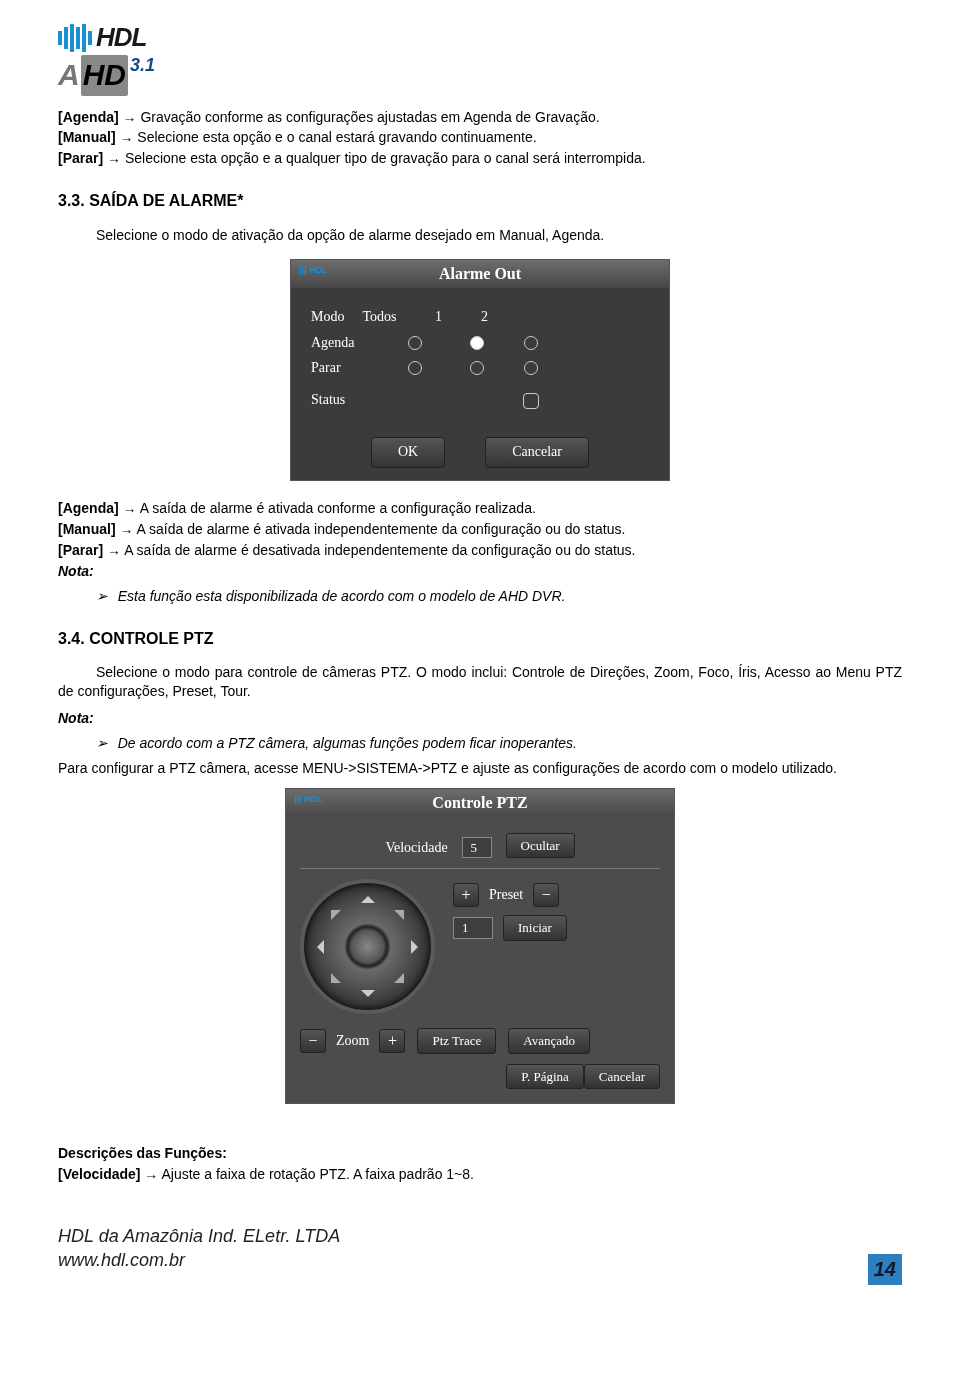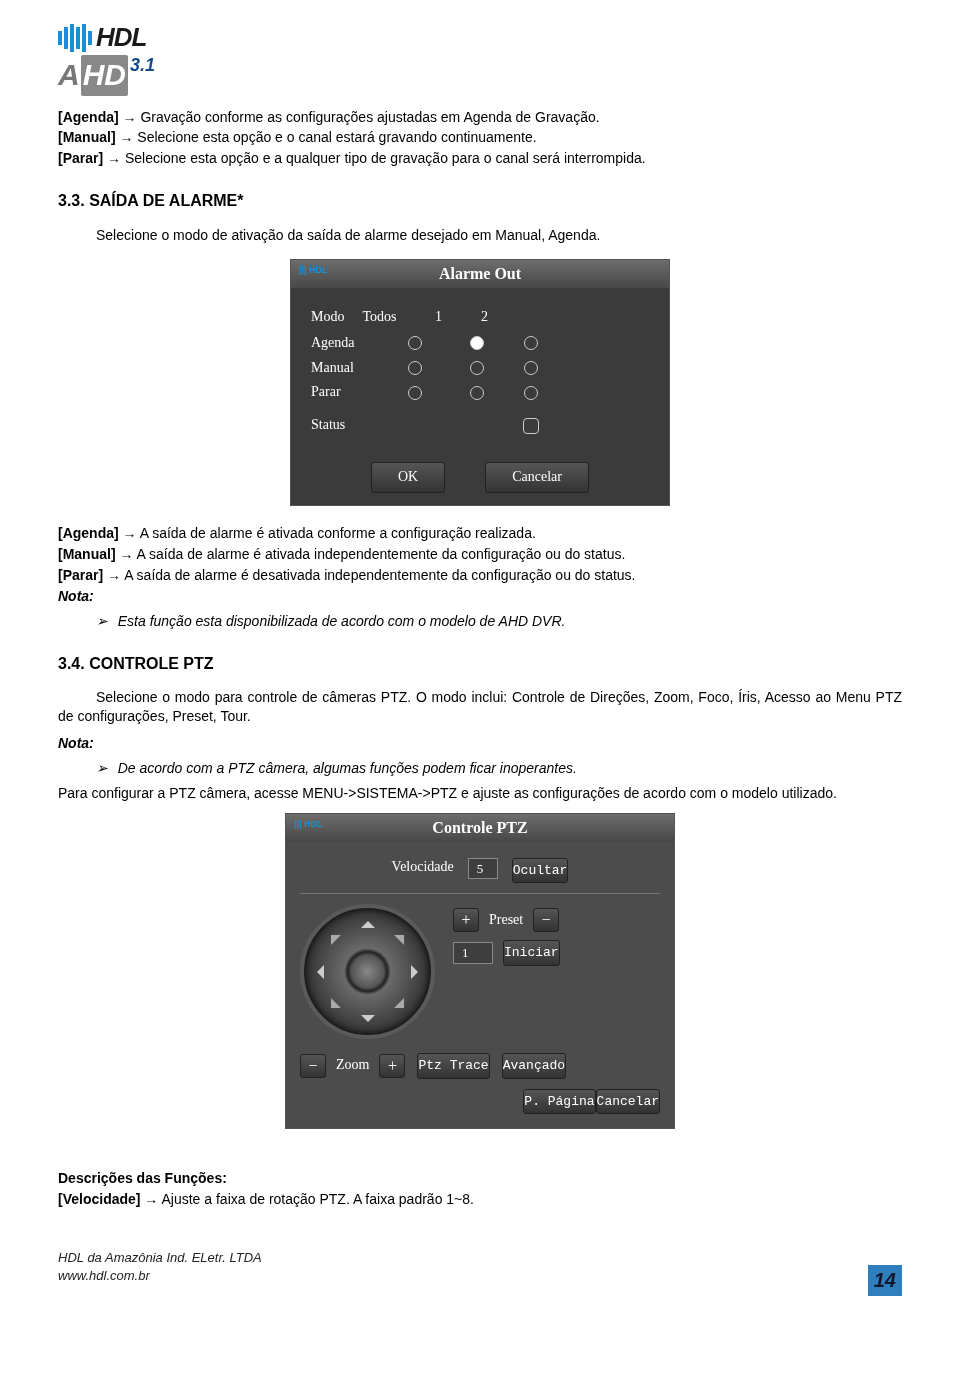--- a/index.html
+++ b/index.html
@@ -13,66 +13,66 @@
     padding: 20px 58px 30px 58px;
     position: relative;
   }
   .header-row { display: flex; justify-content: space-between; align-items: flex-start; margin-bottom: 12px; flex-direction: column; }
   .logo-hdl { display: flex; align-items: center; gap: 4px; }
   .logo-hdl .bars { display: flex; gap: 2px; align-items: center; }
   .logo-hdl .bars span { width: 4px; background: #1a8fd4; display: inline-block; }
   .logo-hdl .txt { font-weight: 900; font-style: italic; font-size: 26px; color: #1a1a1a; letter-spacing: -1px; }
   .logo-ahd { font-weight: 900; font-style: italic; font-size: 30px; color: #888; display: flex; align-items: flex-start; }
   .logo-ahd .a { color: #777; }
-  .logo-ahd .hd { background:#888; color:#ffffff; padding:0 2px; border-radius:2px; margin-left:1px; }
+  .logo-ahd .hd { background:#888; color:#000000; padding:0 2px; border-radius:2px; margin-left:1px; }
   .logo-ahd .v { color: #164b8b; font-size: 18px; margin-left: 2px; margin-top: -2px; }
   .para { margin: 2px 0 2px 0; text-align: justify; }
   .bold { font-weight: bold; }
   .h2 { font-weight: bold; font-size: 16px; margin: 22px 0 14px 0; }
   .indent { margin-left: 38px; text-align: justify; }
   .nota { font-weight: bold; font-style: italic; }
   .bullet-item { display: flex; gap: 10px; margin: 6px 0 6px 38px; font-style: italic; }
   .bullet-item .arrow { color:#000; }
   .page-num { position: absolute; right: 58px; bottom: 18px; background: #2f7fbf; color: #0f172a; font-weight: bold; font-style: italic; font-size: 20px; padding: 2px 6px; }
-  .footer { font-style: italic; font-size: 13px; color: #222; margin-top: 40px; }
+  .footer { font-style: italic; font-size: 18px; color: #222; margin-top: 40px; }
   
   .shot1 { width: 380px; margin: 14px auto 18px auto; background: #3b3b3b; border: 1px solid #555; font-family: "Times New Roman", serif; color: #fff; }
   .shot-hdr { background: linear-gradient(#6d6d6d,#474747); height: 28px; display:flex; align-items:center; justify-content:center; color:#fff; font-weight:bold; font-size:16px; position:relative; }
   .shot-hdr-tabs { position:absolute; left:8px; top:4px; display:flex; gap:4px; align-items:center; }
   .shot-hdr-tabs .mini-logo { font-size:9px; color:#1a8fd4; font-weight:bold; font-family:Arial; }
   .shot-body { padding: 18px 20px 10px 20px; font-size: 14px; }
   .shot-row { display:flex; align-items:center; gap:26px; padding:3px 0; }
   .shot-row .lbl { width:56px; }
   .shot-col-hdr { display:flex; gap:18px; padding:2px 0 4px 0; }
   .radio { width:14px; height:14px; border:1.5px solid #ccc; border-radius:50%; display:inline-block; }
   .radio.filled { background:#fff; }
   .checkbox { width:16px; height:16px; border:1.5px solid #ccc; border-radius:4px; display:inline-block; }
   .shot-btns { display:flex; justify-content:center; gap:40px; padding:14px 0 12px 0; }
   .shot-btn { background: linear-gradient(#555,#343434); border:1px solid #222; color:#fff; padding:5px 26px; border-radius:3px; font-size:14px; font-family:"Times New Roman",serif; }
   
   .shot2 { width: 390px; margin: 10px auto 40px auto; background: #4c4c4c; border:1px solid #555; color:#fff; font-family:"Times New Roman",serif; }
   .shot2-body { padding: 16px 14px 14px 14px; font-size:14px; }
-  .row-top { display:flex; align-items:flex-start; justify-content:center; gap:14px; margin-bottom:10px; }
+  .row-top { display:flex; align-items:flex-end; justify-content:center; gap:14px; margin-bottom:10px; }
   .val-box { border:1px solid #888; background:#3e3e3e; padding:1px 8px; min-width:30px; text-align:left; font-size:13px; }
   .shot2 hr { border:none; border-top:1px solid #777; margin:8px 0; }
   .ptz-area { display:flex; gap:18px; align-items:flex-start; margin-top:10px; }
   .wheel { width:135px; height:135px; border-radius:50%; background: radial-gradient(circle at 50% 50%, #888 0%, #555 18%, #222 22%, #6a6a6a 26%, #333 70%, #111 100%); position:relative; border:4px solid #5a5a5a; box-shadow: inset 0 0 8px #000; }
   .wheel .tri { position:absolute; width:0;height:0; border:7px solid transparent; }
   .wheel .up { border-bottom-color:#ccc; top:6px; left:calc(50% - 7px); }
   .wheel .down { border-top-color:#ccc; bottom:6px; left:calc(50% - 7px); }
   .wheel .left { border-right-color:#ccc; left:6px; top:calc(50% - 7px); }
   .wheel .right { border-left-color:#ccc; right:6px; top:calc(50% - 7px); }
   .wheel .ul { border-bottom-color:#aaa; top:20px; left:20px; transform:rotate(-45deg); }
   .wheel .ur { border-bottom-color:#aaa; top:20px; right:20px; transform:rotate(45deg); }
   .wheel .dl { border-top-color:#aaa; bottom:20px; left:20px; transform:rotate(45deg); }
   .wheel .dr { border-top-color:#aaa; bottom:20px; right:20px; transform:rotate(-45deg); }
   .ptz-right { display:flex; flex-direction:column; gap:8px; padding-top:4px; }
   .ptz-right .r1 { display:flex; align-items:center; gap:10px; }
   .pm-btn { width:26px; height:24px; background:linear-gradient(#555,#333); border:1px solid #222; border-radius:3px; color:#fff; display:flex; align-items:center; justify-content:center; font-size:16px; }
-  .sb { background:linear-gradient(#555,#333); border:1px solid #222; border-radius:3px; color:#fff; padding:3px 0; font-size:13px;font-family:Liberation Mono, monospace; }
+  .sb { background:linear-gradient(#555,#333); border:1px solid #222; border-radius:3px; color:#fff; padding:3px 14px; font-size:13px; }
   .zoom-row { display:flex; align-items:center; gap:10px; margin-top:12px; justify-content:center; }
   .btn-row { display:flex; justify-content:flex-end; margin-top:10px; }
 </style>
 </head>
 <body>
 
 <div class="header-row">
   <div class="logo-hdl">
     <div class="bars">
       <span style="height:14px"></span>
@@ -89,21 +89,21 @@
       <span class="hd" title="AHD">HD</span>
       <span class="v">3.1</span>
   </div>
 </div>
 
 <p class="para"><span class="bold">[Agenda]</span> →<span> Gravação conforme as configurações ajustadas em Agenda de Gravação.</span></p>
 <p class="para"><span class="bold">[Manual]</span> →<span> Selecione esta opção e o canal estará gravando continuamente.</span></p>
 <p class="para"><span class="bold">[Parar]</span> →<span> Selecione esta opção e a qualquer tipo de gravação para o canal será interrompida.</span></p>
 
 <h2 class="h2">3.3.    SAÍDA DE ALARME*</h2>
-<p class="indent">Selecione o modo de ativação da saída de alarme desejado em Manual, Agenda.</p>
+<p class="indent">Selecione o modo de ativação da opção de alarme desejado em Manual, Agenda.</p>
 
 <div class="shot1">
   <div class="shot-hdr">
     <div class="shot-hdr-tabs">
         <span class="mini-logo">||| HDL</span>
       </div>
     <span>Alarme Out</span>
   </div>
   <div class="shot-body">
     <div class="shot-col-hdr">
@@ -112,32 +112,20 @@
       <span style="width:28px;text-align:center">1</span>
       <span style="width:28px;text-align:center">2</span>
     </div>
     <div class="shot-row">
       <span class="lbl">Agenda</span>
       <span style="width:44px;display:flex;justify-content:center">
           <span class="radio"></span>
         </span>
       <span style="width:28px;display:flex;justify-content:center">
           <span class="radio filled"></span>
-        </span>
-      <span style="width:28px;display:flex;justify-content:center">
-          <span class="radio"></span>
-        </span>
-    </div>
-    <div class="shot-row">
-      <span class="lbl">Manual</span>
-      <span style="width:44px;display:flex;justify-content:center">
-          <span class="radio"></span>
-        </span>
-      <span style="width:28px;display:flex;justify-content:center">
-          <span class="radio"></span>
         </span>
       <span style="width:28px;display:flex;justify-content:center">
           <span class="radio"></span>
         </span>
     </div>
     <div class="shot-row">
       <span class="lbl">Parar</span>
       <span style="width:44px;display:flex;justify-content:center">
           <span class="radio"></span>
         </span>

